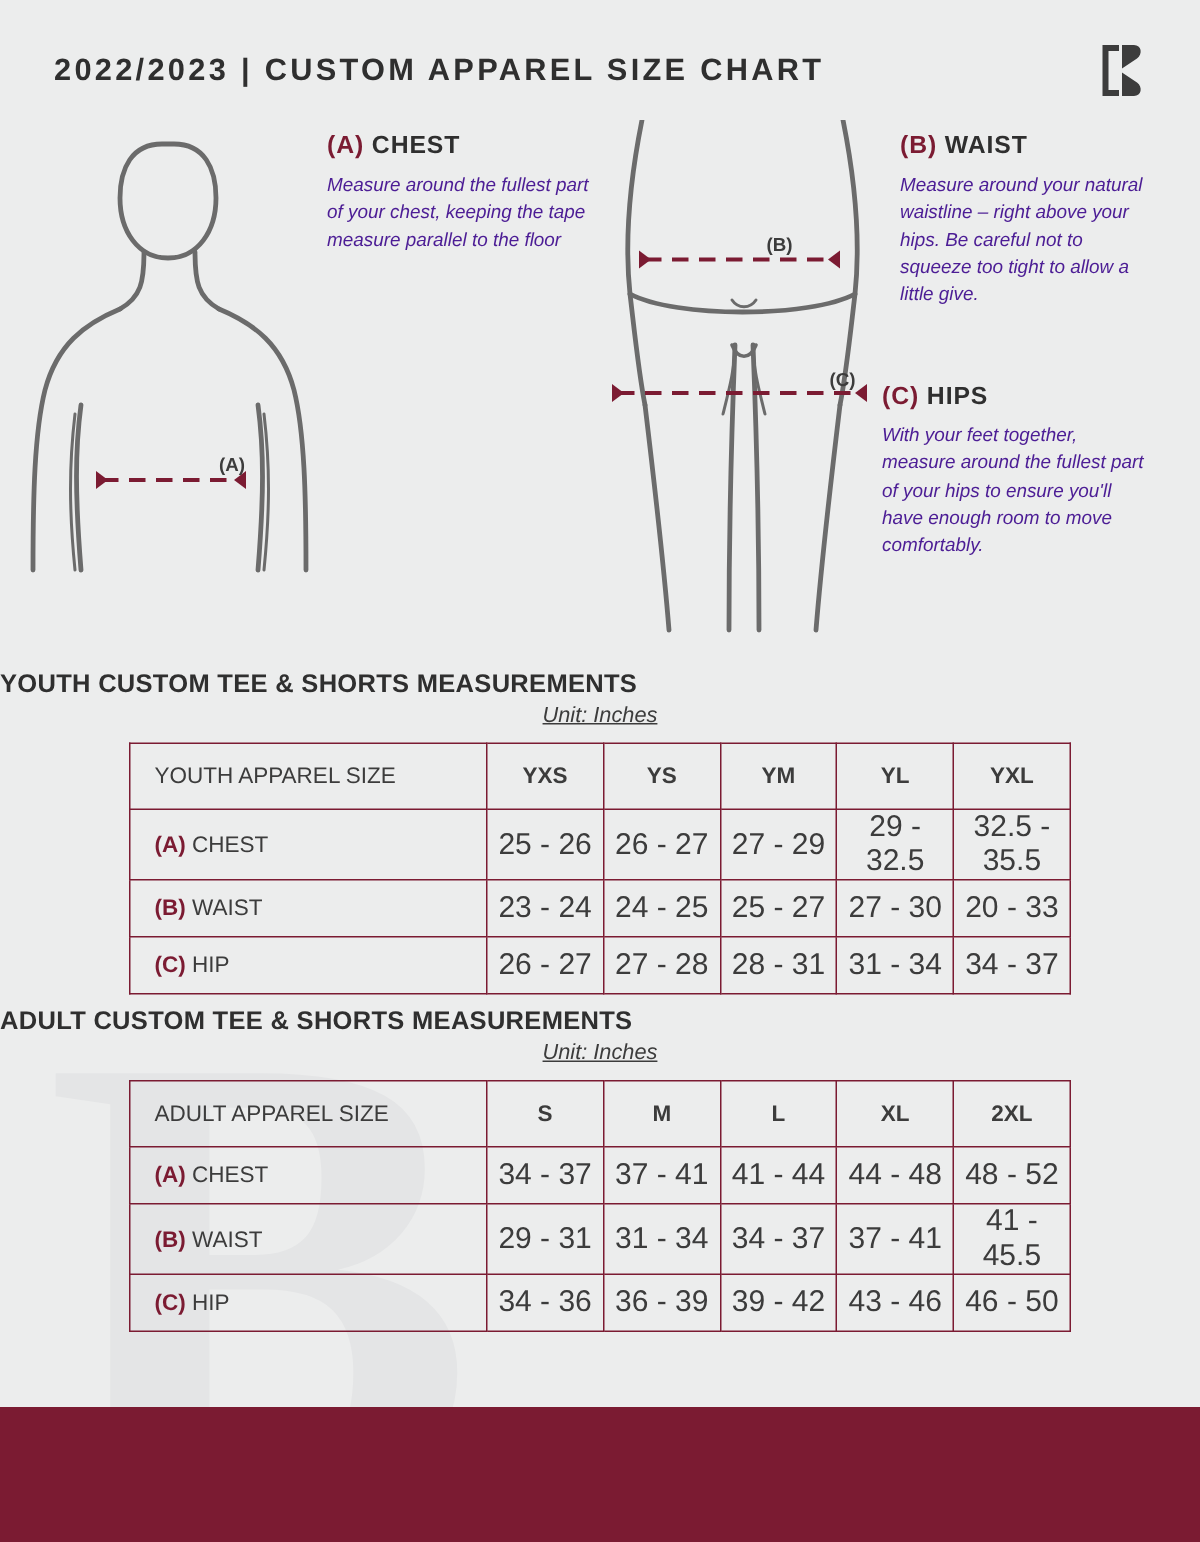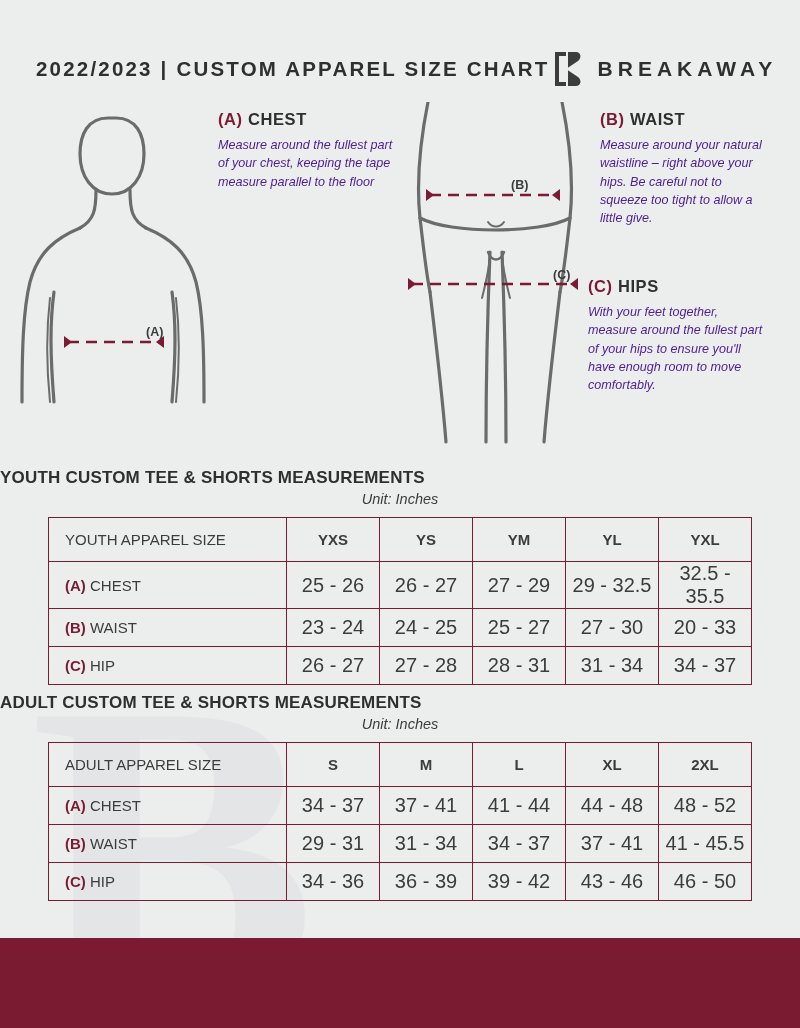--- a/index.html
+++ b/index.html
@@ -36,21 +36,21 @@
     z-index: 0;
   }
 
   
   .header {
     position: relative;
     z-index: 2;
     display: flex;
     align-items: center;
     justify-content: space-between;
-    padding: 50px 36px 0 36px;
+    padding: 28px 36px 0 36px;
   }
   .header-title {
     font-size: 20.5px;
     font-weight: bold;
     letter-spacing: 2.2px;
     color: #2f2f2f;
     white-space: nowrap;
   }
   .brand {
     display: flex;
@@ -119,24 +119,25 @@
     color: #2f2f2f;
     letter-spacing: 0.2px;
   }
   .tbl-unit {
     text-align: center;
     font-size: 14.5px;
     font-style: italic;
     color: #3c3c3c;
     margin-top: 3px;
     margin-bottom: 10px;
+    text-decoration: underline;
   }
   table {
     border-collapse: collapse;
-    width: 704px;
+    width: 628px;
     margin: 0 auto;
     table-layout: fixed;
   }
   table td, table th {
     border: 1px solid #7b1b32;
     text-align: center;
     font-size: 20px;
     font-weight: normal;
     color: #3c3c3c;
     height: 37px;
@@ -182,21 +183,20 @@
   <div class="header">
     <div class="header-title">2022/2023  |  CUSTOM APPAREL SIZE CHART</div>
     <div class="brand">
       <div class="brand-mark">
         <svg width="34" height="38" viewBox="0 0 34 38" xmlns="http://www.w3.org/2000/svg">
           <path d="M5 2 L26 2 C31 2 32 8 28 11 L16 19 L28 27 C32 30 31 36 26 36 L5 36 Z" fill="#3c3c3c"></path>
           <path d="M9 6 L9 32 L17 32 L17 6 Z" fill="#eceded"></path>
           <path d="M17 2 L17 36" stroke="#eceded" stroke-width="2"></path>
         </svg>
       </div>
-      <div class="brand-name">BREAKAWAY</div>
     </div>
   </div>
 
   <div class="illus">
 
     <div class="figure fig-front">
       <svg width="220" height="350" viewBox="0 0 220 350" xmlns="http://www.w3.org/2000/svg">
         <g fill="none" stroke="#6b6b6b" stroke-width="3.2" stroke-linecap="round">
 
           <path d="M88 16 C68 16 60 32 60 52 C60 74 72 92 92 92 C112 92 124 74 124 52 C124 32 116 16 96 16 Z"></path>

